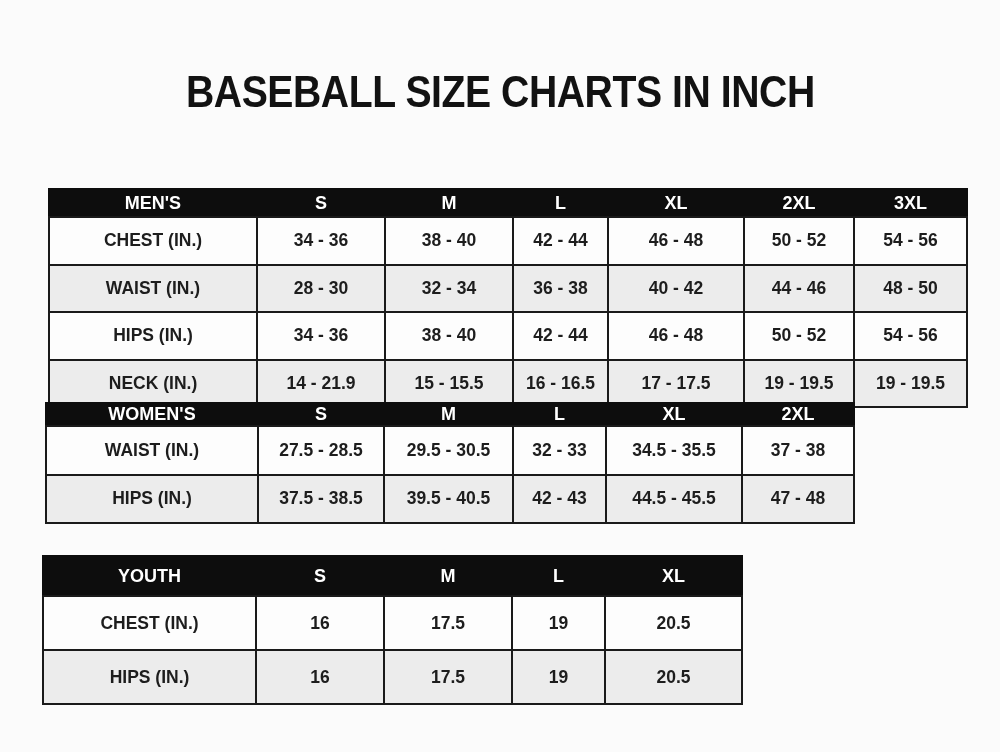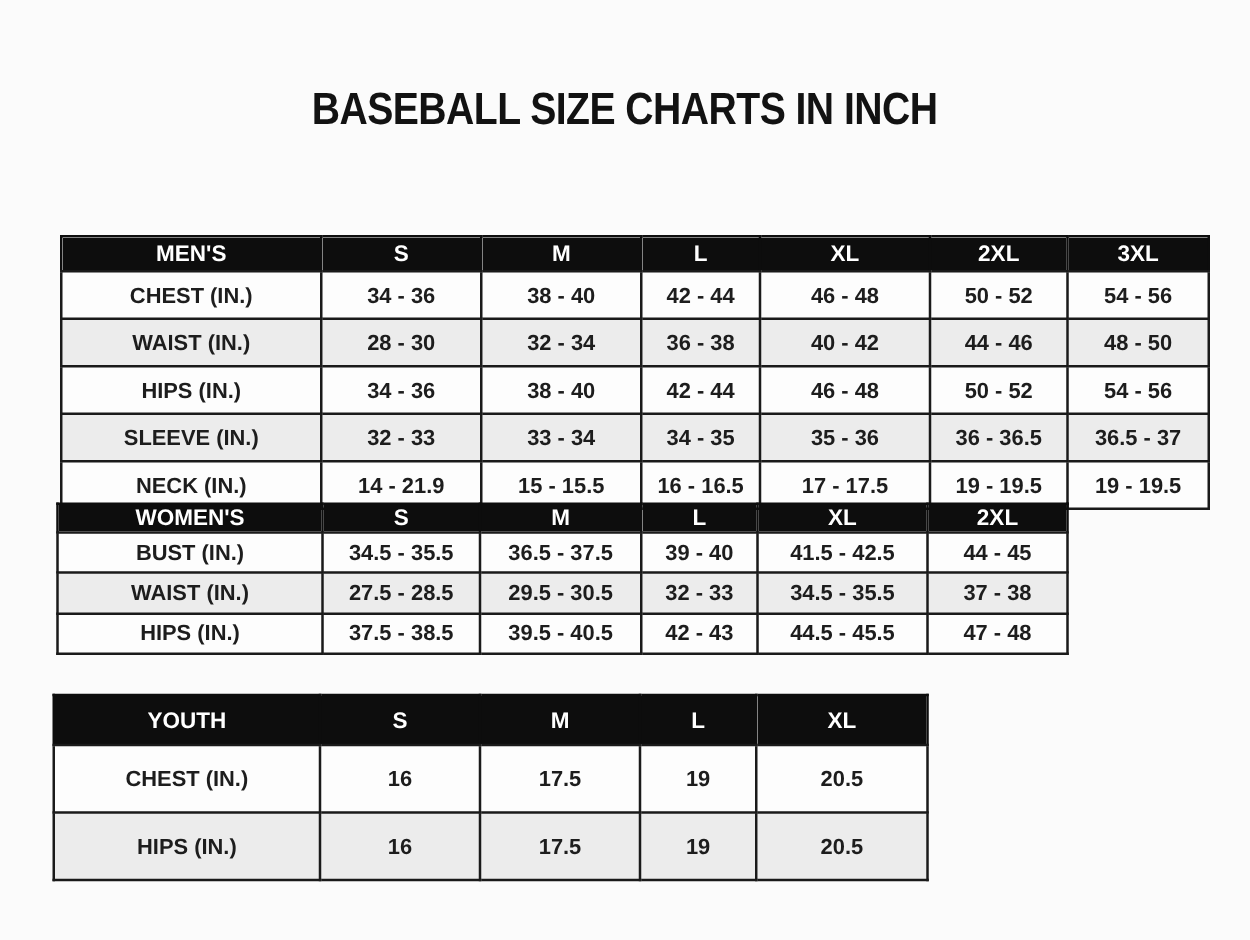--- a/index.html
+++ b/index.html
@@ -18,21 +18,21 @@
     position: absolute;
     inset: 0;
   }
   .title {
     position: absolute;
     top: 64px;
     left: 0;
     width: 1000px;
     margin: 0;
     text-align: center;
-    font-size: 36px;
+    font-size: 45px;
     line-height: 1.25;
     font-weight: 700;
     color: var(--title-color, #121212);
     white-space: nowrap;
   }
   .title-inner {
     display: inline-block;
     transform: scaleX(0.87);
     transform-origin: 50% 50%;
     letter-spacing: -0.5px;
@@ -139,29 +139,20 @@
           <tr>
             <td>HIPS (IN.)</td>
             <td>34 - 36</td>
             <td>38 - 40</td>
             <td>42 - 44</td>
             <td>46 - 48</td>
             <td>50 - 52</td>
             <td>54 - 56</td>
           </tr>
           <tr>
-            <td>SLEEVE (IN.)</td>
-            <td>32 - 33</td>
-            <td>33 - 34</td>
-            <td>34 - 35</td>
-            <td>35 - 36</td>
-            <td>36 - 36.5</td>
-            <td>36.5 - 37</td>
-          </tr>
-          <tr>
             <td>NECK (IN.)</td>
             <td>14 - 21.9</td>
             <td>15 - 15.5</td>
             <td>16 - 16.5</td>
             <td>17 - 17.5</td>
             <td>19 - 19.5</td>
             <td>19 - 19.5</td>
           </tr>
         </tbody>
       </table>
@@ -174,28 +165,20 @@
             <th>WOMEN'S</th>
             <th>S</th>
             <th>M</th>
             <th>L</th>
             <th>XL</th>
             <th>2XL</th>
           </tr>
         </thead>
         <tbody>
           <tr>
-            <td>BUST (IN.)</td>
-            <td>34.5 - 35.5</td>
-            <td>36.5 - 37.5</td>
-            <td>39 - 40</td>
-            <td>41.5 - 42.5</td>
-            <td>44 - 45</td>
-          </tr>
-          <tr>
             <td>WAIST (IN.)</td>
             <td>27.5 - 28.5</td>
             <td>29.5 - 30.5</td>
             <td>32 - 33</td>
             <td>34.5 - 35.5</td>
             <td>37 - 38</td>
           </tr>
           <tr>
             <td>HIPS (IN.)</td>
             <td>37.5 - 38.5</td>

